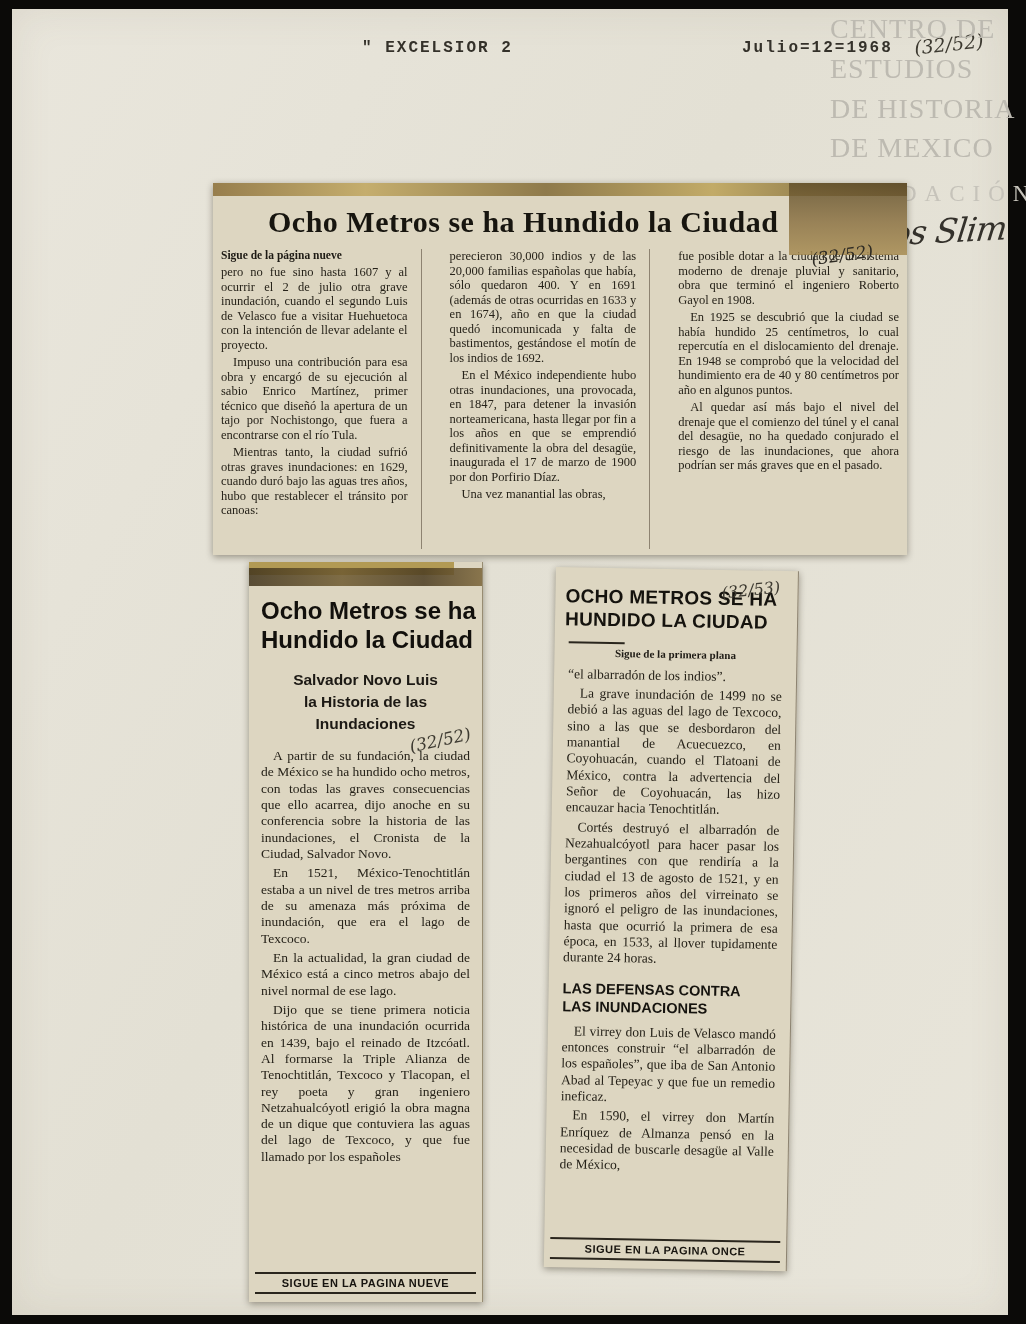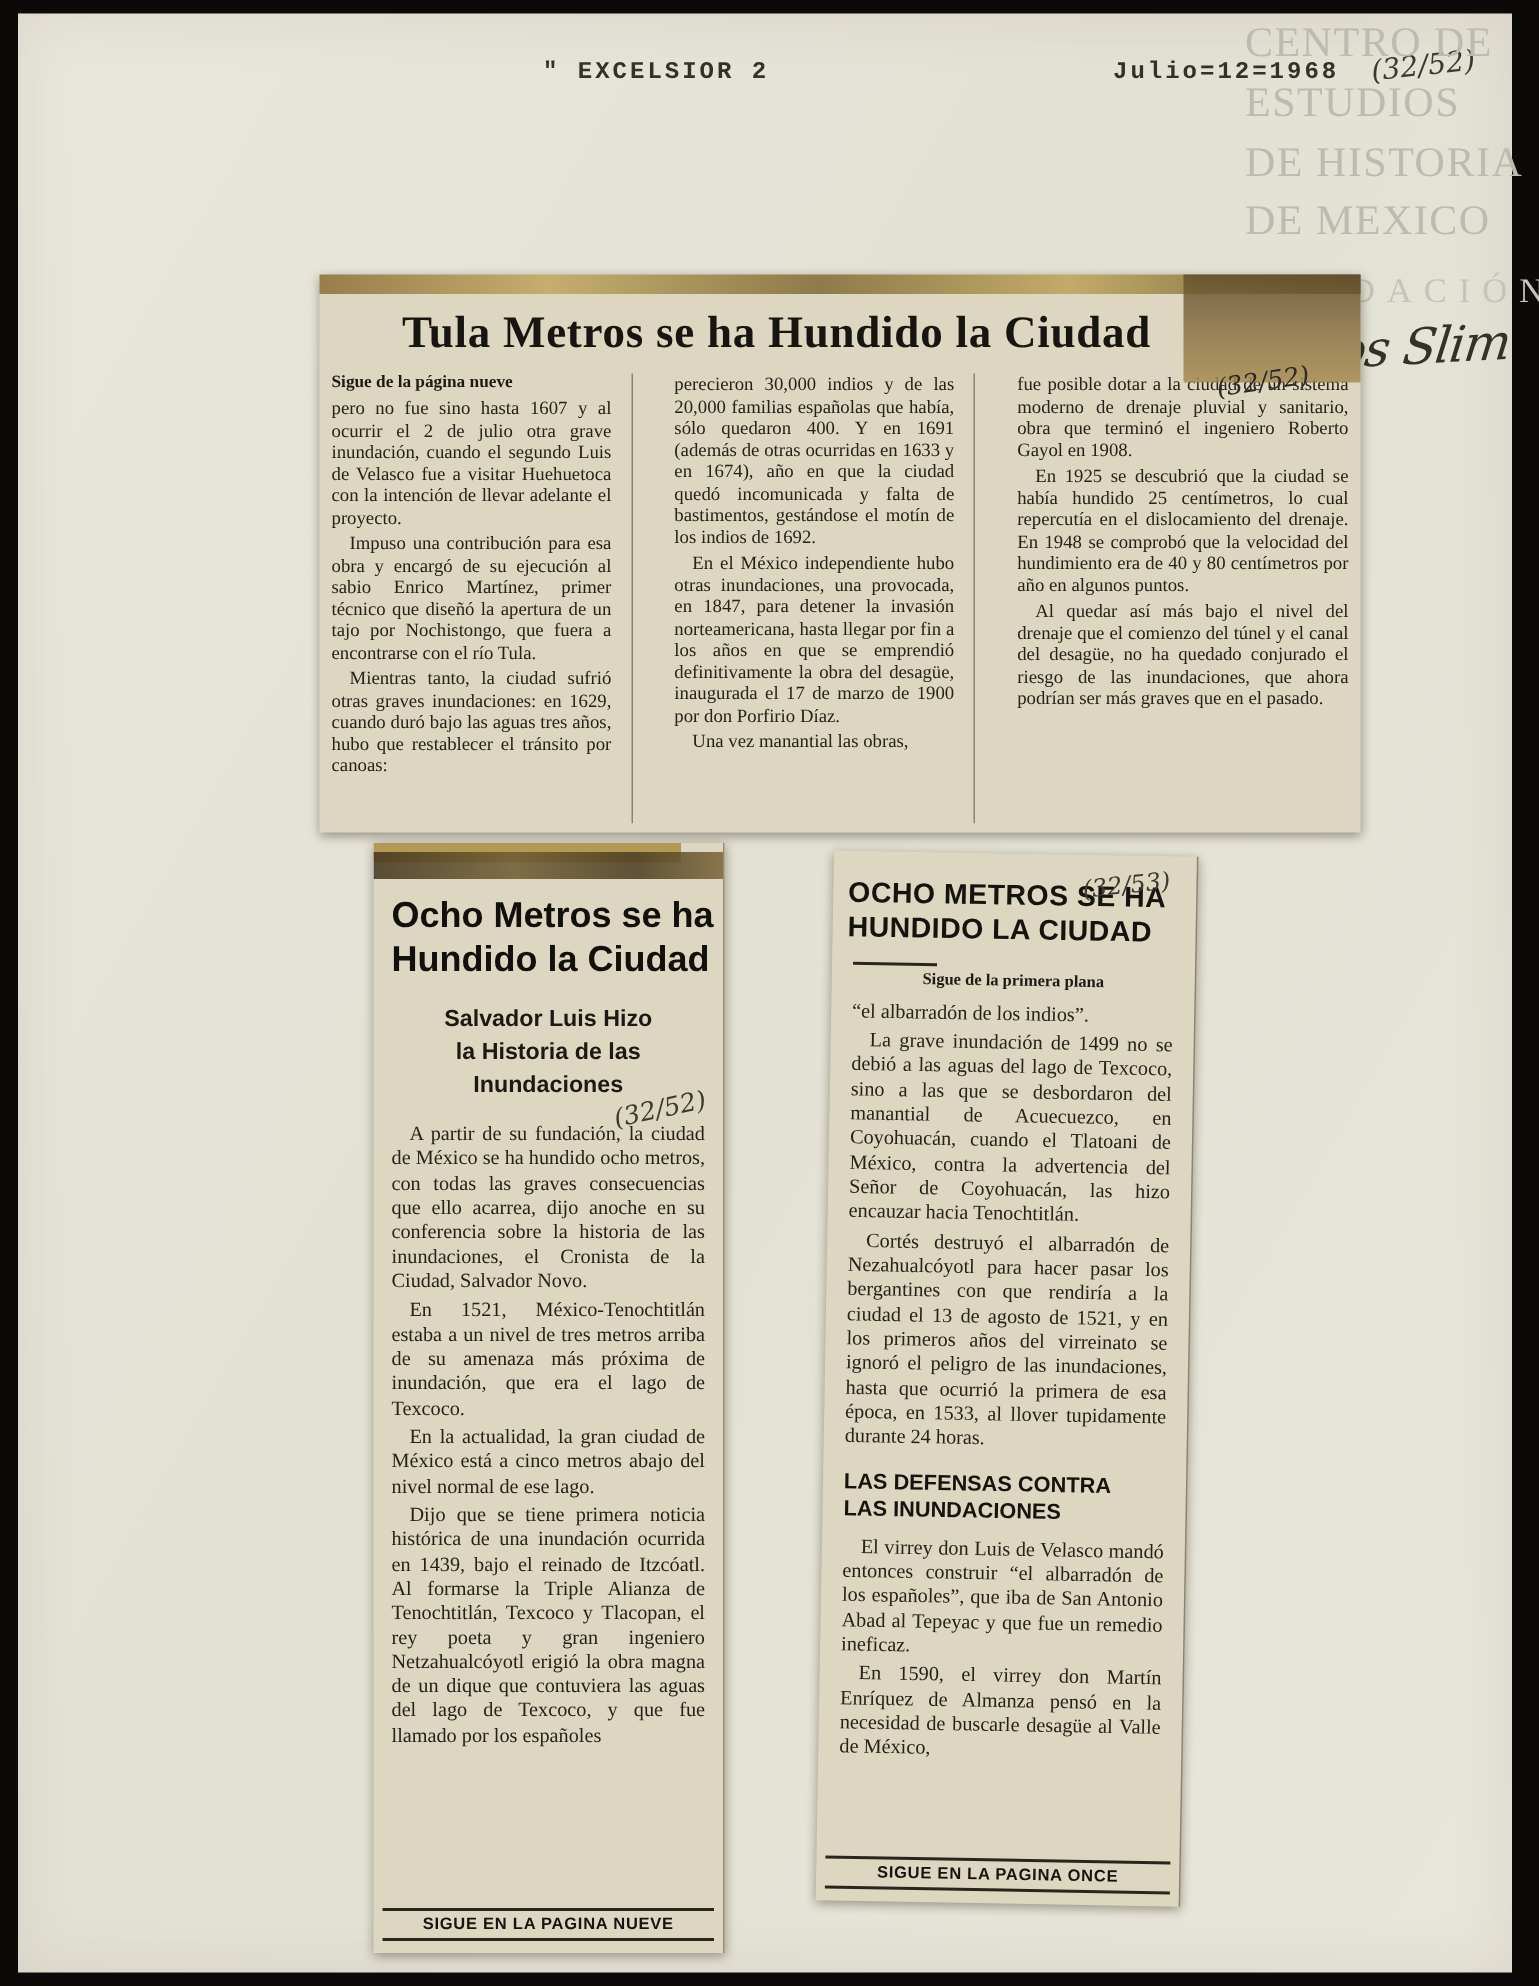--- a/index.html
+++ b/index.html
@@ -94,21 +94,21 @@
       <div>ESTUDIOS</div>
       <div>DE HISTORIA</div>
       <div>DE MEXICO</div>
       <div class="wm-found">FUNDACIÓN</div>
     </div>
     <div class="hand signature">Carlos Slim</div>
 
     <div class="clip clip1">
       <div class="clip1-tape"></div>
       <div class="clip1-tape2"></div>
-      <div class="clip1-headline">Tula Metros se ha Hundido la Ciudad</div>
+      <div class="clip1-headline">Ocho Metros se ha Hundido la Ciudad</div>
       <div class="hand clip1-ann">(32/52)</div>
       <div class="clip1-cols">
         <div class="col np">
           <div class="kicker">Sigue de la página nueve</div>
           <p class="noindent">pero no fue sino hasta 1607 y al ocurrir el 2 de julio otra grave inundación, cuando el segundo Luis de Velasco fue a visitar Huehuetoca con la intención de llevar adelante el proyecto.</p>
           <p>Impuso una contribución para esa obra y encargó de su ejecución al sabio Enrico Martínez, primer técnico que diseñó la apertura de un tajo por Nochistongo, que fuera a encontrarse con el río Tula.</p>
           <p>Mientras tanto, la ciudad sufrió otras graves inundaciones: en 1629, cuando duró bajo las aguas tres años, hubo que restablecer el tránsito por canoas:</p>
         </div>
         <div class="col np">
           <p class="noindent">perecieron 30,000 indios y de las 20,000 familias españolas que había, sólo quedaron 400. Y en 1691 (además de otras ocurridas en 1633 y en 1674), año en que la ciudad quedó incomunicada y falta de bastimentos, gestándose el motín de los indios de 1692.</p>
@@ -124,21 +124,21 @@
     </div>
 
     <div class="clip clip2">
       <div class="clip2-tape1"></div>
       <div class="clip2-tape2"></div>
       <div class="clip2-headline">
         <div>Ocho Metros se ha</div>
         <div>Hundido la Ciudad</div>
       </div>
       <div class="clip2-subhead">
-        <div>Salvador Luis Hizo</div>
+        <div>Salvador Novo Luis</div>
         <div>la Historia de las</div>
         <div>Inundaciones</div>
       </div>
       <div class="hand clip2-ann">(32/52)</div>
       <div class="clip2-body np">
         <p>A partir de su fundación, la ciudad de México se ha hundido ocho metros, con todas las graves consecuencias que ello acarrea, dijo anoche en su conferencia sobre la historia de las inundaciones, el Cronista de la Ciudad, Salvador Novo.</p>
         <p>En 1521, México-Tenochtitlán estaba a un nivel de tres metros arriba de su amenaza más próxima de inundación, que era el lago de Texcoco.</p>
         <p>En la actualidad, la gran ciudad de México está a cinco metros abajo del nivel normal de ese lago.</p>
         <p>Dijo que se tiene primera noticia histórica de una inundación ocurrida en 1439, bajo el reinado de Itzcóatl. Al formarse la Triple Alianza de Tenochtitlán, Texcoco y Tlacopan, el rey poeta y gran ingeniero Netzahualcóyotl erigió la obra magna de un dique que contuviera las aguas del lago de Texcoco, y que fue llamado por los españoles</p>
       </div>

